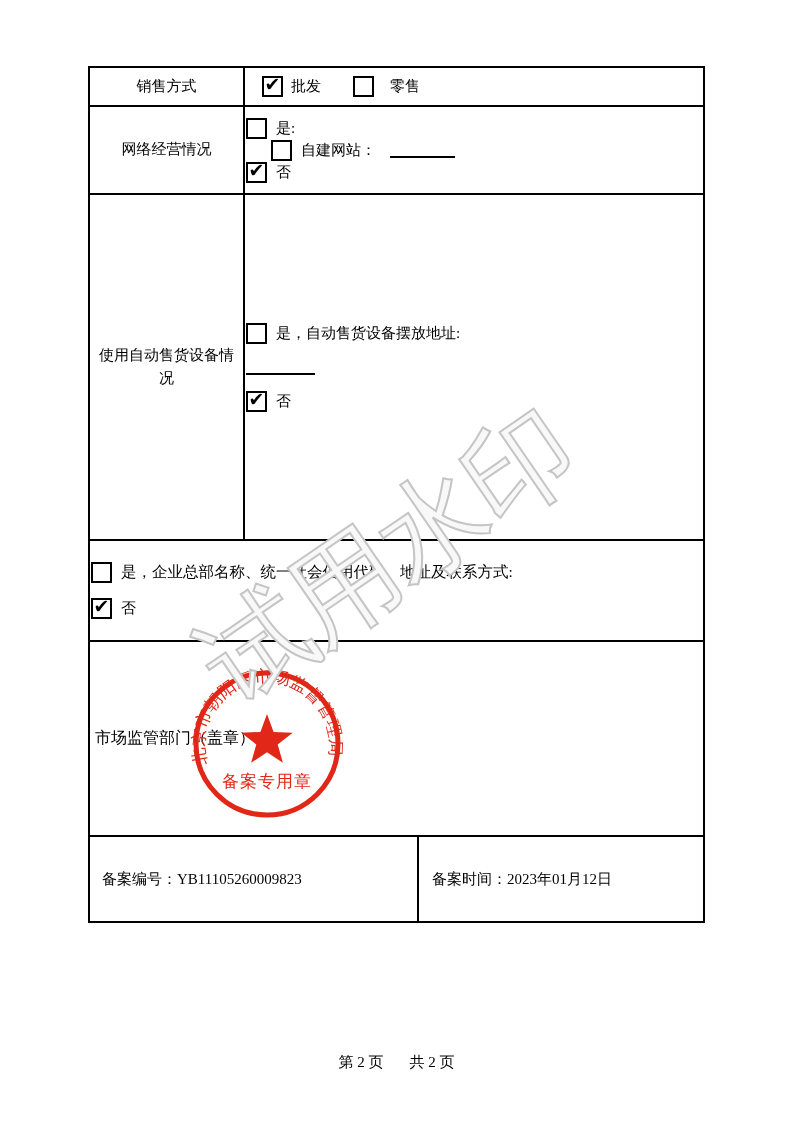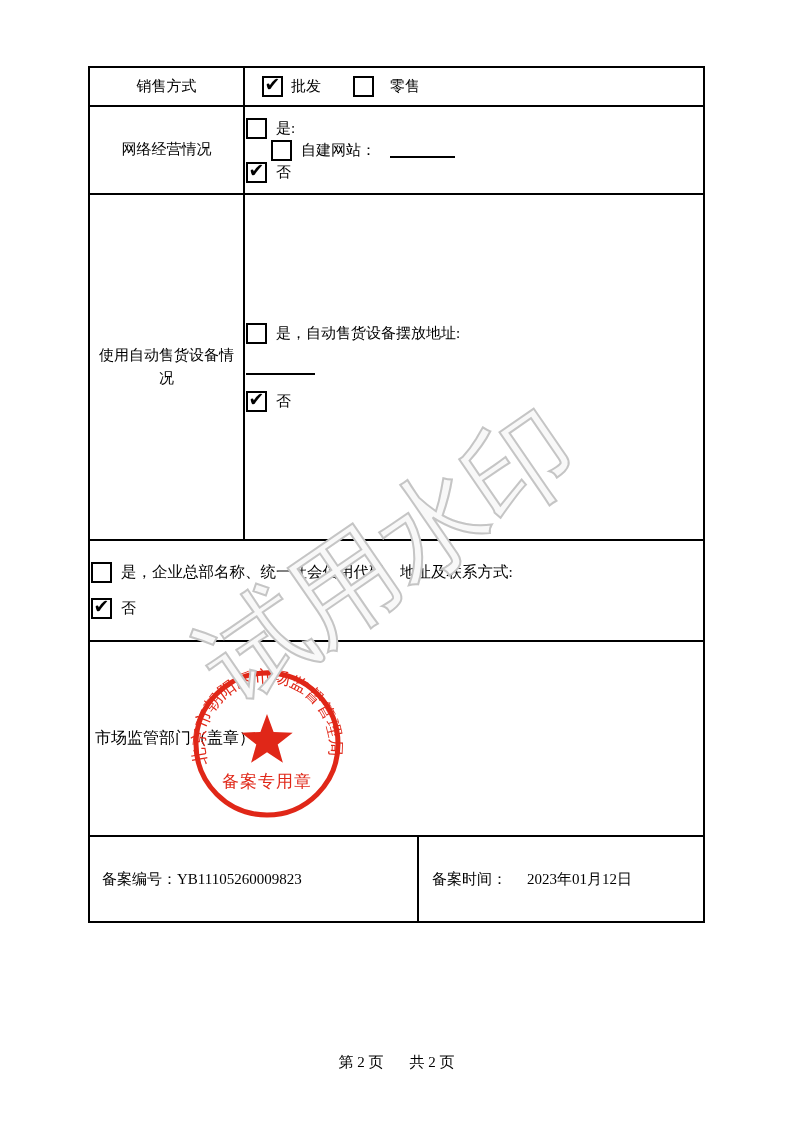--- a/index.html
+++ b/index.html
@@ -67,21 +67,21 @@
   .rcol-chain{display:flex;flex-direction:column;justify-content:center;padding-left:1px;gap:15px;}
   .rcol-chain .yes-line{font-size:15.5px;}
 
   
   .rcol-auth{display:flex;align-items:center;padding-left:5px;font-size:16px;}
   .stamp{position:absolute;left:77px;top:2px;z-index:10;}
 
   
   .rc1{width:329px;border-right:2px solid #000;box-sizing:border-box;
        display:flex;align-items:center;padding-left:12px;font-size:15px;}
-  .rc2{flex:1;display:flex;align-items:center;padding-left:13px;font-size:15px;gap:20px;}
+  .rc2{flex:1;display:flex;align-items:center;padding-left:13px;font-size:15px;}
 
   
   .watermark{
     position:absolute;left:158px;top:495px;width:460px;height:124px;
     display:flex;align-items:center;justify-content:center;
     font-size:108px;letter-spacing:-2px;white-space:nowrap;
     color:#f8f8f8;-webkit-text-stroke:2px #c5c5c5;
     transform:rotate(-34.5deg);z-index:40;pointer-events:none;
   }
 

